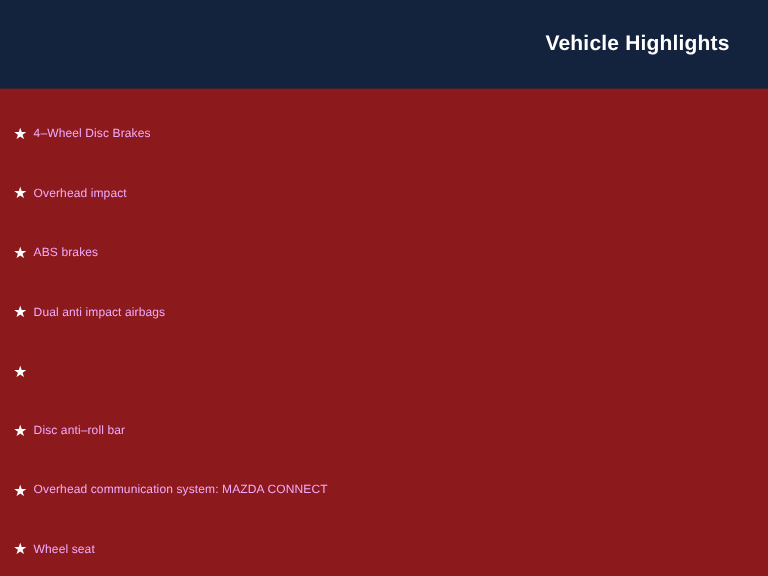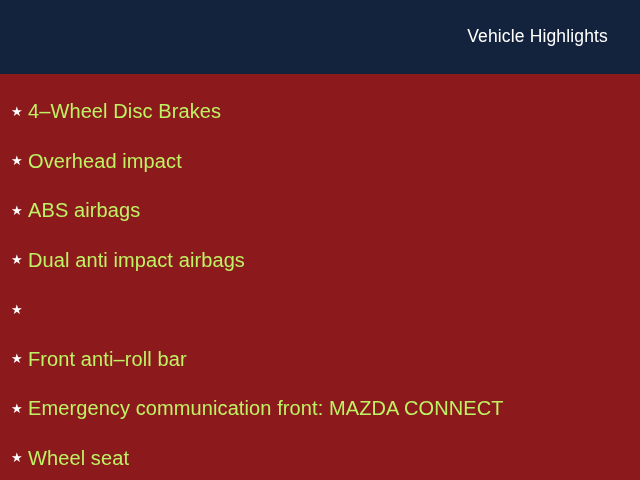--- a/index.html
+++ b/index.html
@@ -29,21 +29,21 @@
     background: #14233d;
     display: flex;
     align-items: center;
     justify-content: flex-end;
     padding: 0 32px 0 24px;
     box-sizing: border-box;
   }
   #header-title {
     color: #ffffff;
     font-size: 17.5px;
-    font-weight: normal;
+    font-weight: bold;
     letter-spacing: 0.15px;
     line-height: 1;
     white-space: nowrap;
   }
 
   
   #highlights-panel {
     background: #8c1a1c;
     height: 406px;
     overflow: hidden;
@@ -66,22 +66,22 @@
   .bullet-star {
     color: #ffffff;
     font-size: 13px;
     line-height: 1;
     width: 17px;
     flex: 0 0 17px;
     text-align: left;
     margin-top: -1px;
   }
   .highlight-text {
-    color: #bef264;
-    font-size: 20px;
+    color: #f0abfc;
+    font-size: 10px;
     font-weight: 400;
     line-height: 1.15;
     letter-spacing: 0.1px;
   }
 </style>
 </head>
 <body>
 
 <div id="app">
 
@@ -97,40 +97,40 @@
         <span class="highlight-text">4–Wheel Disc Brakes</span>
       </li>
 
       <li class="highlight-item">
         <span class="bullet-star">★</span>
         <span class="highlight-text">Overhead impact</span>
       </li>
 
       <li class="highlight-item">
         <span class="bullet-star">★</span>
-        <span class="highlight-text">ABS airbags</span>
+        <span class="highlight-text">ABS brakes</span>
       </li>
 
       <li class="highlight-item">
         <span class="bullet-star">★</span>
         <span class="highlight-text">Dual anti impact airbags</span>
       </li>
 
       <li class="highlight-item">
         <span class="bullet-star">★</span>
       </li>
 
       <li class="highlight-item">
         <span class="bullet-star">★</span>
-        <span class="highlight-text">Front anti–roll bar</span>
+        <span class="highlight-text">Disc anti–roll bar</span>
       </li>
 
       <li class="highlight-item">
         <span class="bullet-star">★</span>
-        <span class="highlight-text">Emergency communication front: MAZDA CONNECT</span>
+        <span class="highlight-text">Overhead communication system: MAZDA CONNECT</span>
       </li>
 
       <li class="highlight-item">
         <span class="bullet-star">★</span>
         <span class="highlight-text">Wheel seat</span>
       </li>
 
     </ul>
   </div>
 

